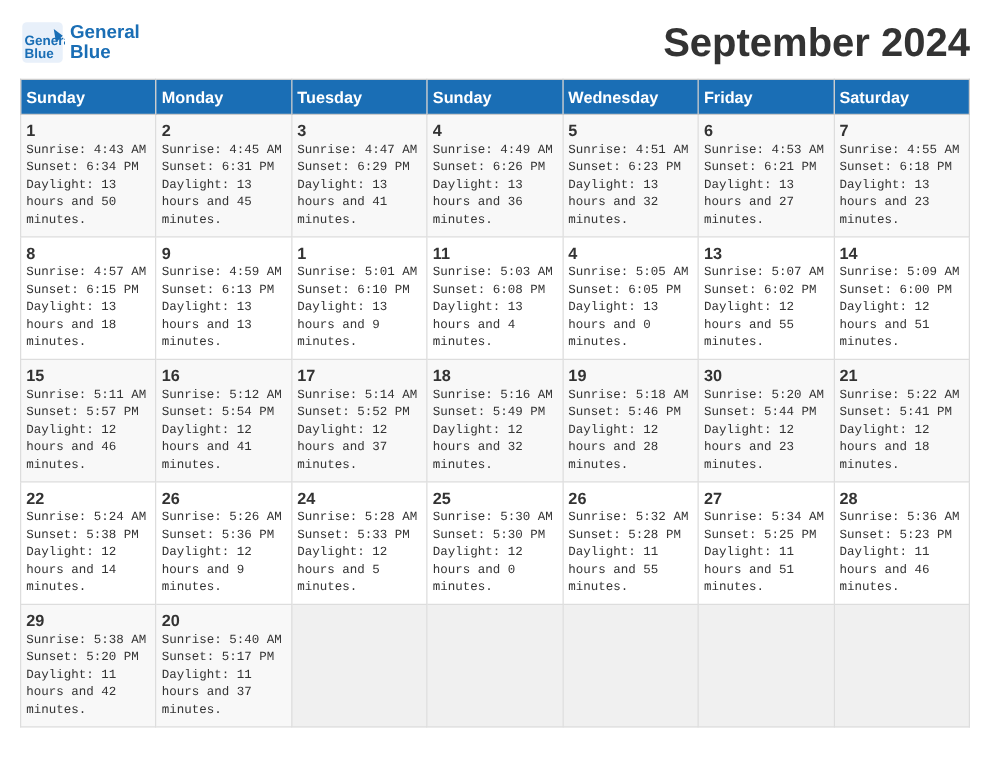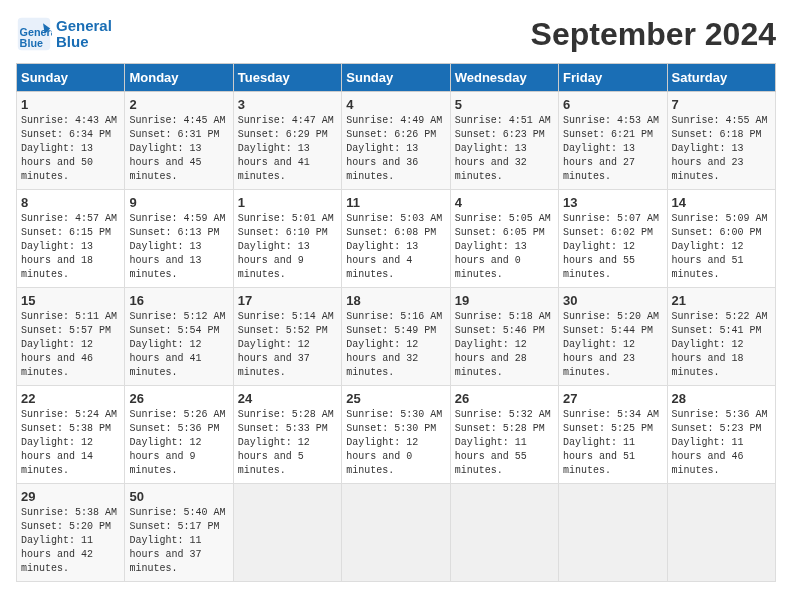--- a/index.html
+++ b/index.html
@@ -232,21 +232,21 @@
           <span class="day-num">28</span>
           <div class="day-info">Sunrise: 5:36 AM<br>Sunset: 5:23 PM<br>Daylight: 11 hours and 46 minutes.</div>
         </td>
       </tr>
       <tr>
         <td>
           <span class="day-num">29</span>
           <div class="day-info">Sunrise: 5:38 AM<br>Sunset: 5:20 PM<br>Daylight: 11 hours and 42 minutes.</div>
         </td>
         <td>
-          <span class="day-num">50</span>
+          <span class="day-num">20</span>
           <div class="day-info">Sunrise: 5:40 AM<br>Sunset: 5:17 PM<br>Daylight: 11 hours and 37 minutes.</div>
         </td>
         <td></td>
         <td></td>
         <td></td>
         <td></td>
         <td></td>
       </tr>
     </tbody>
 </table>

